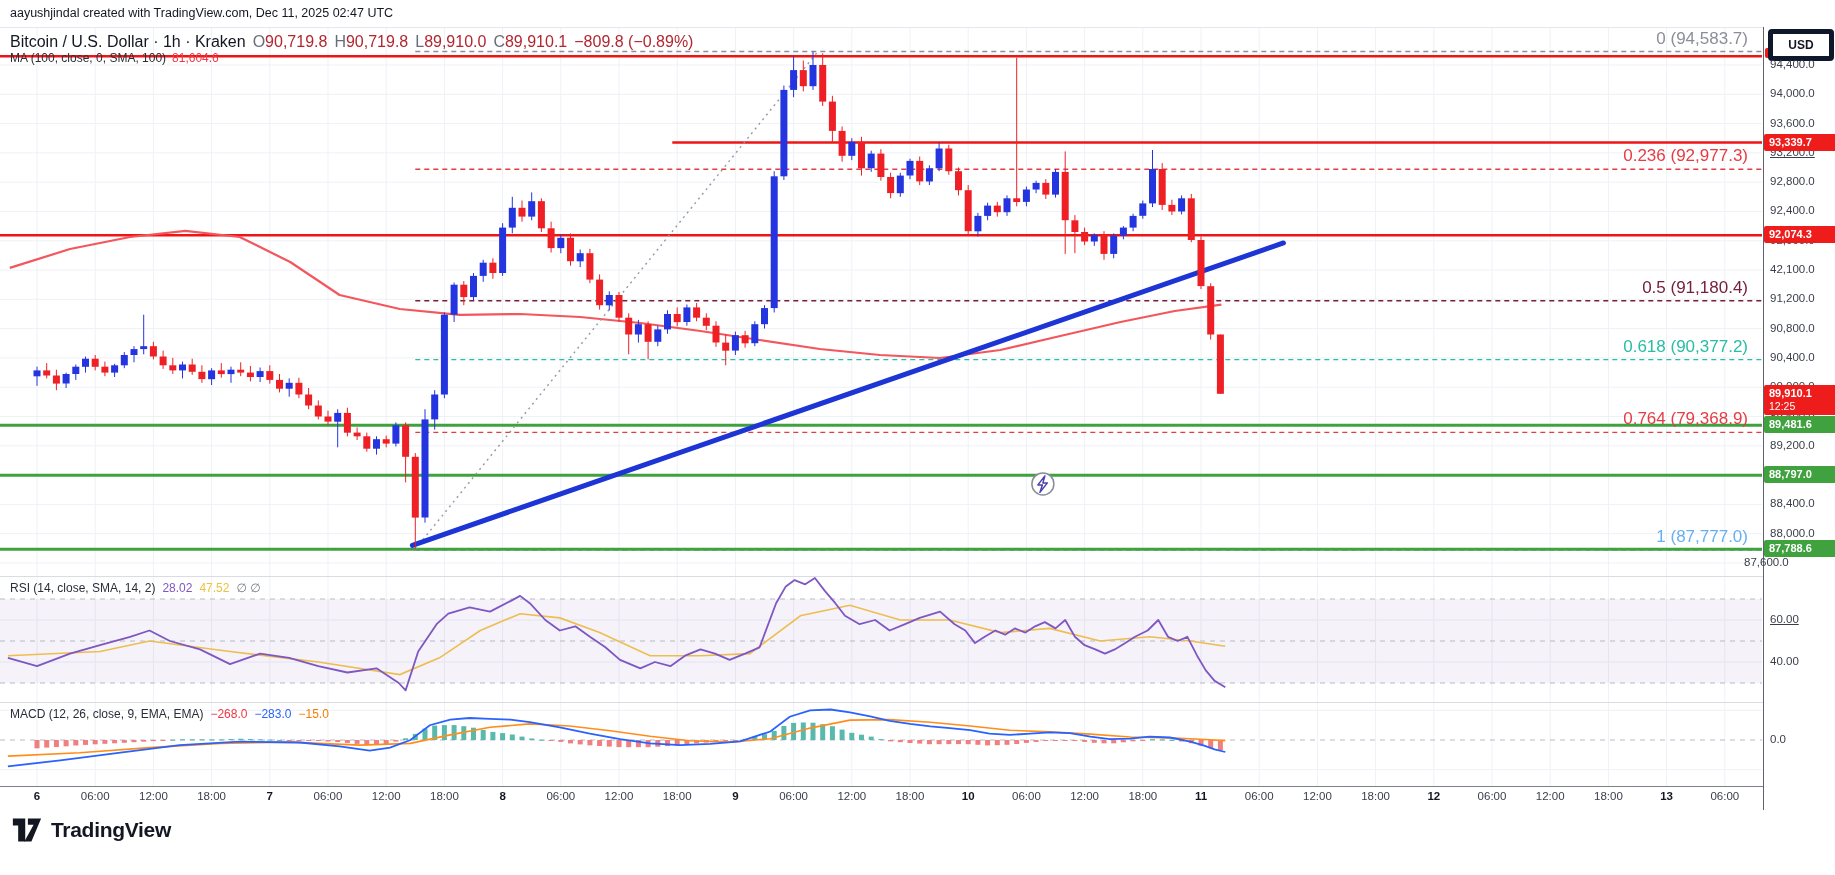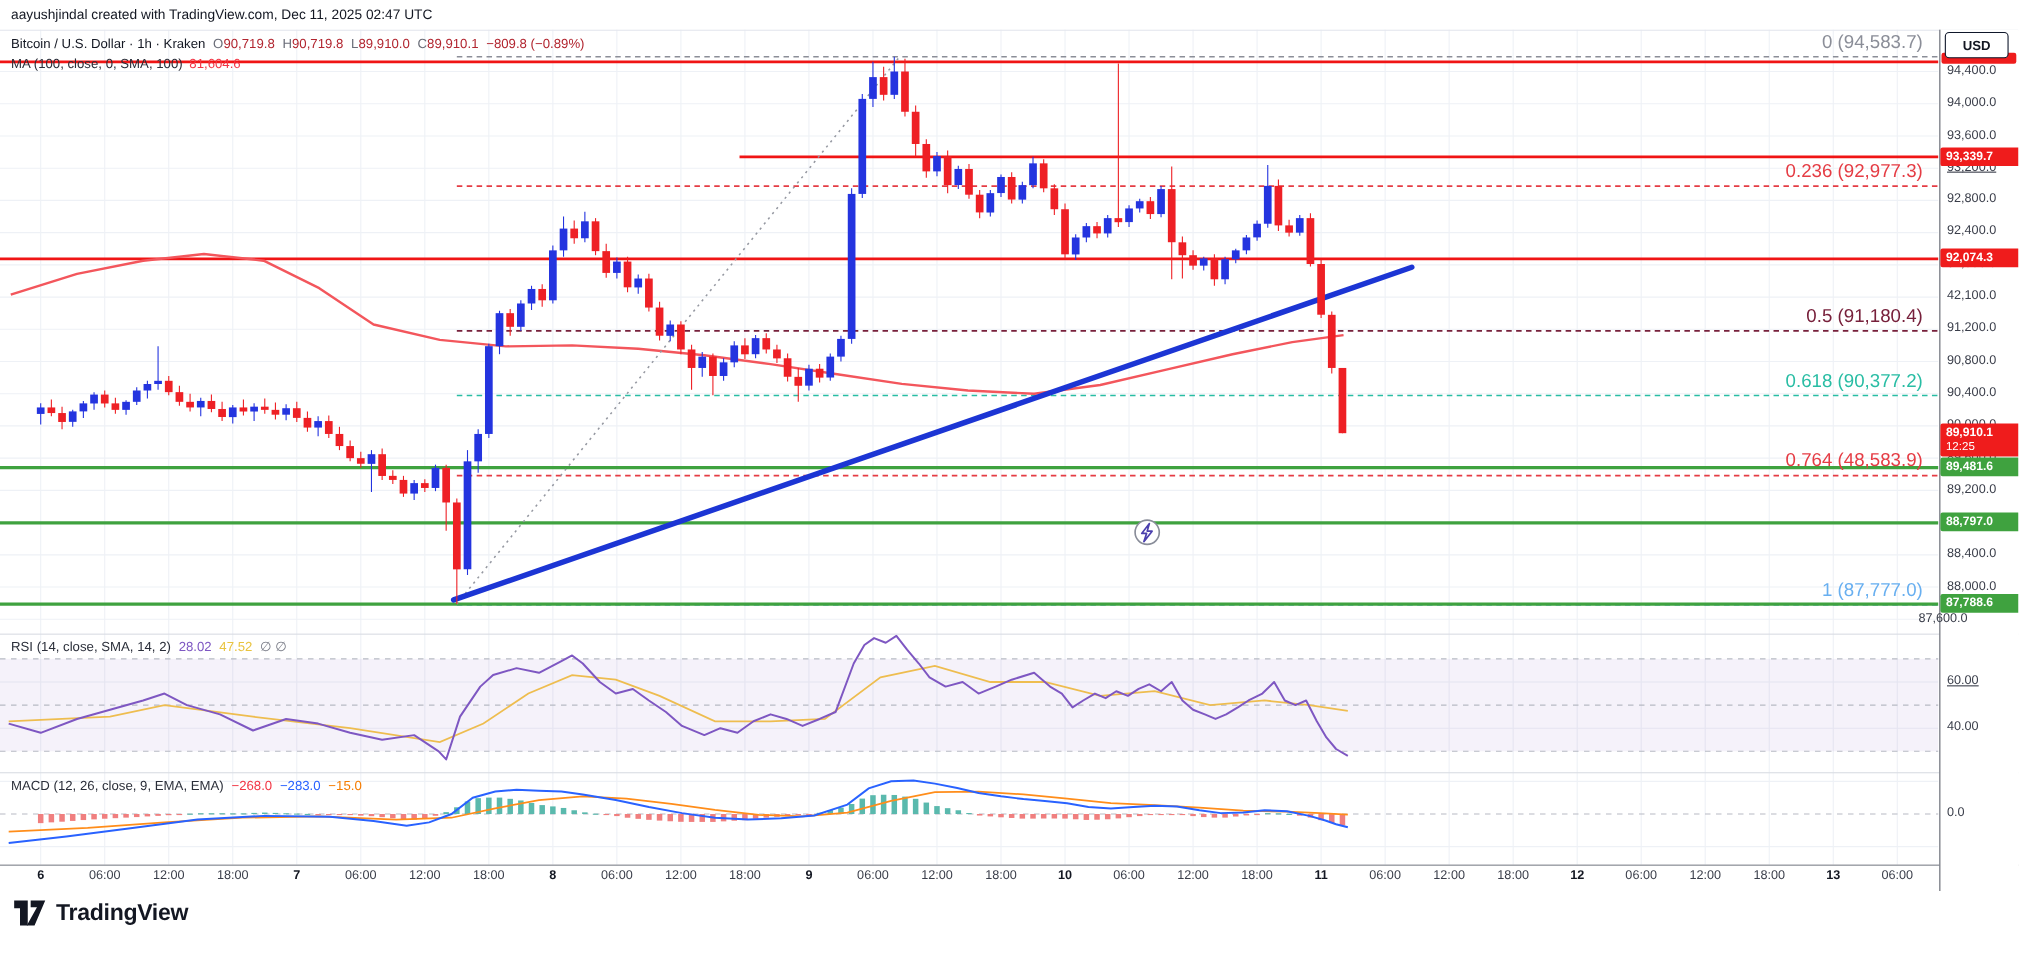--- a/index.html
+++ b/index.html
@@ -2,35 +2,35 @@
 <html><head>
 <meta charset="utf-8">
 <style>
   html,body{margin:0;padding:0;background:#ffffff;}
   body{font-family:"Liberation Sans", sans-serif;-webkit-font-smoothing:antialiased;}
   #stage{position:relative;width:1835px;height:875px;background:#fff;overflow:hidden;}
   #chart-svg{position:absolute;left:0;top:0;}
   .lbl{position:absolute;white-space:nowrap;}
   #credit{left:10px;top:6px;font-size:12.5px;color:#131722;}
   .legend{position:absolute;left:10px;font-size:12px;color:#131722;}
-  #symbol-legend{top:33px;font-size:12px;}
+  #symbol-legend{top:33px;font-size:16px;}
   #symbol-legend .ltr{color:#6a6d78;margin-left:7px;}
   #symbol-legend .val{color:#b22630;}
   #symbol-legend .chg{color:#b22630;margin-left:7px;}
   #ma-legend{top:51px;color:#2a2e39;}
   #ma-legend .val{color:#f23645;margin-left:6px;}
   #rsi-legend{top:581px;color:#2a2e39;}
   #macd-legend{top:707px;color:#2a2e39;}
   .ind-val{margin-left:7px;font-weight:400;}
   .empty-set{color:#787b86;margin-left:7px;}
   #price-axis{position:absolute;left:1763px;top:27px;width:72px;height:783px;background:#fff;border-left:1px solid #5f636d;}
   .ytick{position:absolute;left:7px;font-size:11.5px;color:#3a3e4a;}
   .ptag{position:absolute;left:1px;width:68px;border-radius:2px;color:#fff;font-size:11px;font-weight:700;padding:2px 0 2px 5px;line-height:13px;}
   .ptag .sub{font-weight:400;font-size:10.5px;}
-  #usd-btn{position:absolute;left:4px;top:2px;width:56px;height:22px;background:#fff;border:1px solid #0f172a;border-radius:4px;font-size:12px;font-weight:700;color:#131722;text-align:center;line-height:22px;cursor:pointer;}
+  #usd-btn{position:absolute;left:4px;top:2px;width:56px;height:22px;background:#fff;border:5px solid #0f172a;border-radius:4px;font-size:12px;font-weight:700;color:#131722;text-align:center;line-height:22px;cursor:pointer;}
   #usd-sliver{position:absolute;left:1px;top:21px;width:68px;height:10px;background:#ef1c1c;border-radius:2px;}
   .fib-lbl{position:absolute;font-size:17px;transform:translateY(-100%);}
   .xtick{position:absolute;top:790px;font-size:11.5px;color:#3a3e4a;transform:translateX(-50%);}
   .xtick.major{font-weight:700;color:#131722;}
   .sep{position:absolute;left:0;width:1835px;height:1px;}
   #footer{position:absolute;left:12px;top:817px;display:flex;align-items:center;gap:9px;}
   #footer .tv-name{font-size:21px;font-weight:700;color:#131722;letter-spacing:-0.3px;}
 </style>
 </head>
 <body>
@@ -550,21 +550,21 @@
       <div class="lbl ptag" style="left: 1764px; top: 134px; background: rgb(239, 28, 28);">93,339.7</div>
       <div class="lbl ptag" style="left: 1764px; top: 226px; background: rgb(239, 28, 28);">92,074.3</div>
       <div class="lbl ptag" style="left: 1764px; top: 385px; background: rgb(239, 28, 28);">89,910.1<div class="sub">12:25</div></div>
       <div class="lbl ptag" style="left: 1764px; top: 416px; background: rgb(63, 162, 63);">89,481.6</div>
       <div class="lbl ptag" style="left: 1764px; top: 466px; background: rgb(63, 162, 63);">88,797.0</div>
       <div class="lbl ptag" style="left: 1764px; top: 540px; background: rgb(63, 162, 63);">87,788.6</div>
       <div class="lbl fib-lbl" style="right: 87px; top: 49px; color: rgb(139, 142, 152);">0 (94,583.7)</div>
       <div class="lbl fib-lbl" style="right: 87px; top: 166px; color: rgb(229, 60, 68);">0.236 (92,977.3)</div>
       <div class="lbl fib-lbl" style="right: 87px; top: 298px; color: rgb(119, 32, 59);">0.5 (91,180.4)</div>
       <div class="lbl fib-lbl" style="right: 87px; top: 357px; color: rgb(41, 189, 164);">0.618 (90,377.2)</div>
-      <div class="lbl fib-lbl" style="right: 87px; top: 429px; color: rgb(229, 60, 68);">0.764 (48,583.9)</div>
+      <div class="lbl fib-lbl" style="right: 87px; top: 429px; color: rgb(229, 60, 68);">0.764 (79,368.9)</div>
       <div class="lbl fib-lbl" style="right: 87px; top: 547px; color: rgb(104, 175, 240);">1 (87,777.0)</div>
       <div class="lbl xtick major" style="left: 37px;">6</div>
       <div class="lbl xtick" style="left: 95.2px;">06:00</div>
       <div class="lbl xtick" style="left: 153.4px;">12:00</div>
       <div class="lbl xtick" style="left: 211.6px;">18:00</div>
       <div class="lbl xtick major" style="left: 269.8px;">7</div>
       <div class="lbl xtick" style="left: 328px;">06:00</div>
       <div class="lbl xtick" style="left: 386.2px;">12:00</div>
       <div class="lbl xtick" style="left: 444.4px;">18:00</div>
       <div class="lbl xtick major" style="left: 502.6px;">8</div>

